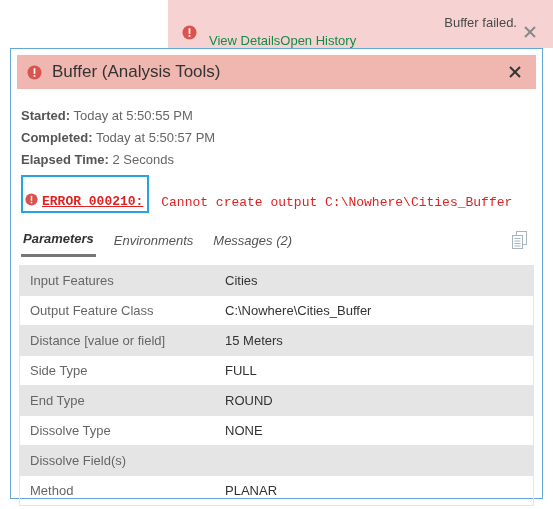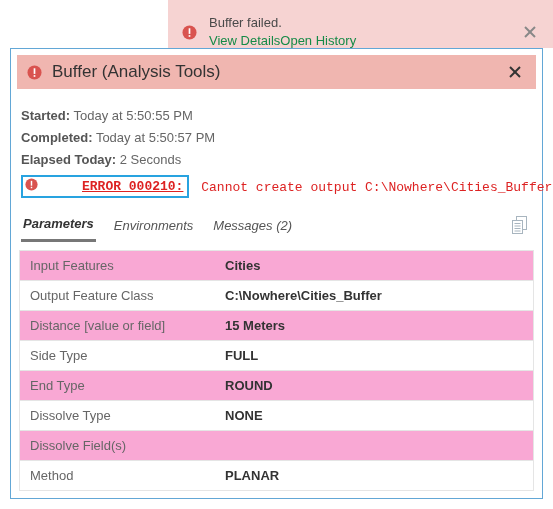--- a/index.html
+++ b/index.html
@@ -18,20 +18,21 @@
   .notif {
     position: absolute;
     top: 0;
     left: 168px;
     right: 0;
     height: 48px;
     background: #f6d3d2;
     display: flex;
     align-items: center;
     padding: 16px 10px 0 14px;
+    text-align: right;
   }
   .notif-icon { margin-right: 12px; }
   .notif-body { flex: 1; display: flex; flex-direction: column; line-height: 1.35; }
   .notif-links a { color: #158a47; text-decoration: none; cursor: pointer; }
   .notif-links { display: flex; }
   .notif-close { color: #888; cursor: pointer; padding: 6px; }
 
   
   .panel {
     position: absolute;
@@ -69,23 +70,22 @@
     padding: 0 10px 8px 10px;
     font-family: "Consolas", "Courier New", monospace;
     font-size: 13px;
     color: #d22;
     white-space: nowrap;
   }
   .errcode-box {
     display: inline-flex;
     align-items: center;
     border: 2px solid #28a3e0;
-    padding: 1px 4px 1px 2px;
+    padding: 16px 4px 1px 2px;
     margin-right: 4px;
-    gap: 40px;
   }
   .errcode-box .err-ico { margin-right: 4px; }
   .errcode-text { font-weight: bold; text-decoration: underline; color: #d22; cursor: pointer; }
 
   .tabs {
     display: flex;
     align-items: center;
     padding: 4px 10px 0 10px;
     gap: 16px;
     color: #555;
@@ -98,31 +98,30 @@
   .params {
     margin: 8px 8px 0 8px;
     border: 1px solid #e5e5e5;
     border-bottom: none;
   }
   .prow {
     display: flex;
     border-bottom: 1px solid #e5e5e5;
     font-size: 13px;
   }
-  .prow.alt { background: #f9a8d4; }
+  .prow.alt { background: #e5e5e5; }
   .pkey {
     width: 195px;
     padding: 7px 10px;
     color: #666;
   }
   .pval {
     flex: 1;
     padding: 7px 10px;
     color: #333;
-    font-weight: bold;
   }
 
   
   svg.err-badge { width: 15px; height: 15px; display: block; }
   svg.err-badge-sm { width: 13px; height: 13px; }
 
   .x-icon svg { width: 14px; height: 14px; display:block; }
 </style>
 </head>
 <body>
@@ -166,21 +165,21 @@
             <line x1="2" y1="2" x2="12" y2="12" stroke="#333" stroke-width="2"></line>
             <line x1="12" y1="2" x2="2" y2="12" stroke="#333" stroke-width="2"></line>
           </svg>
       </span>
     </div>
   </div>
 
   <div class="meta">
     <div><b>Started:</b> <span>Today at 5:50:55 PM</span></div>
     <div><b>Completed:</b> <span>Today at 5:50:57 PM</span></div>
-    <div><b>Elapsed Today:</b> <span>2 Seconds</span></div>
+    <div><b>Elapsed Time:</b> <span>2 Seconds</span></div>
   </div>
 
   <div class="errline">
     <span class="errcode-box">
       <span class="err-ico">
         <svg class="err-badge-sm" viewBox="0 0 16 16">
             <circle cx="8" cy="8" r="7.5" fill="#d9534f"></circle>
             <rect x="7.1" y="3.5" width="1.8" height="6" fill="#fff"></rect>
             <rect x="7.1" y="10.8" width="1.8" height="1.8" fill="#fff"></rect>
           </svg>

